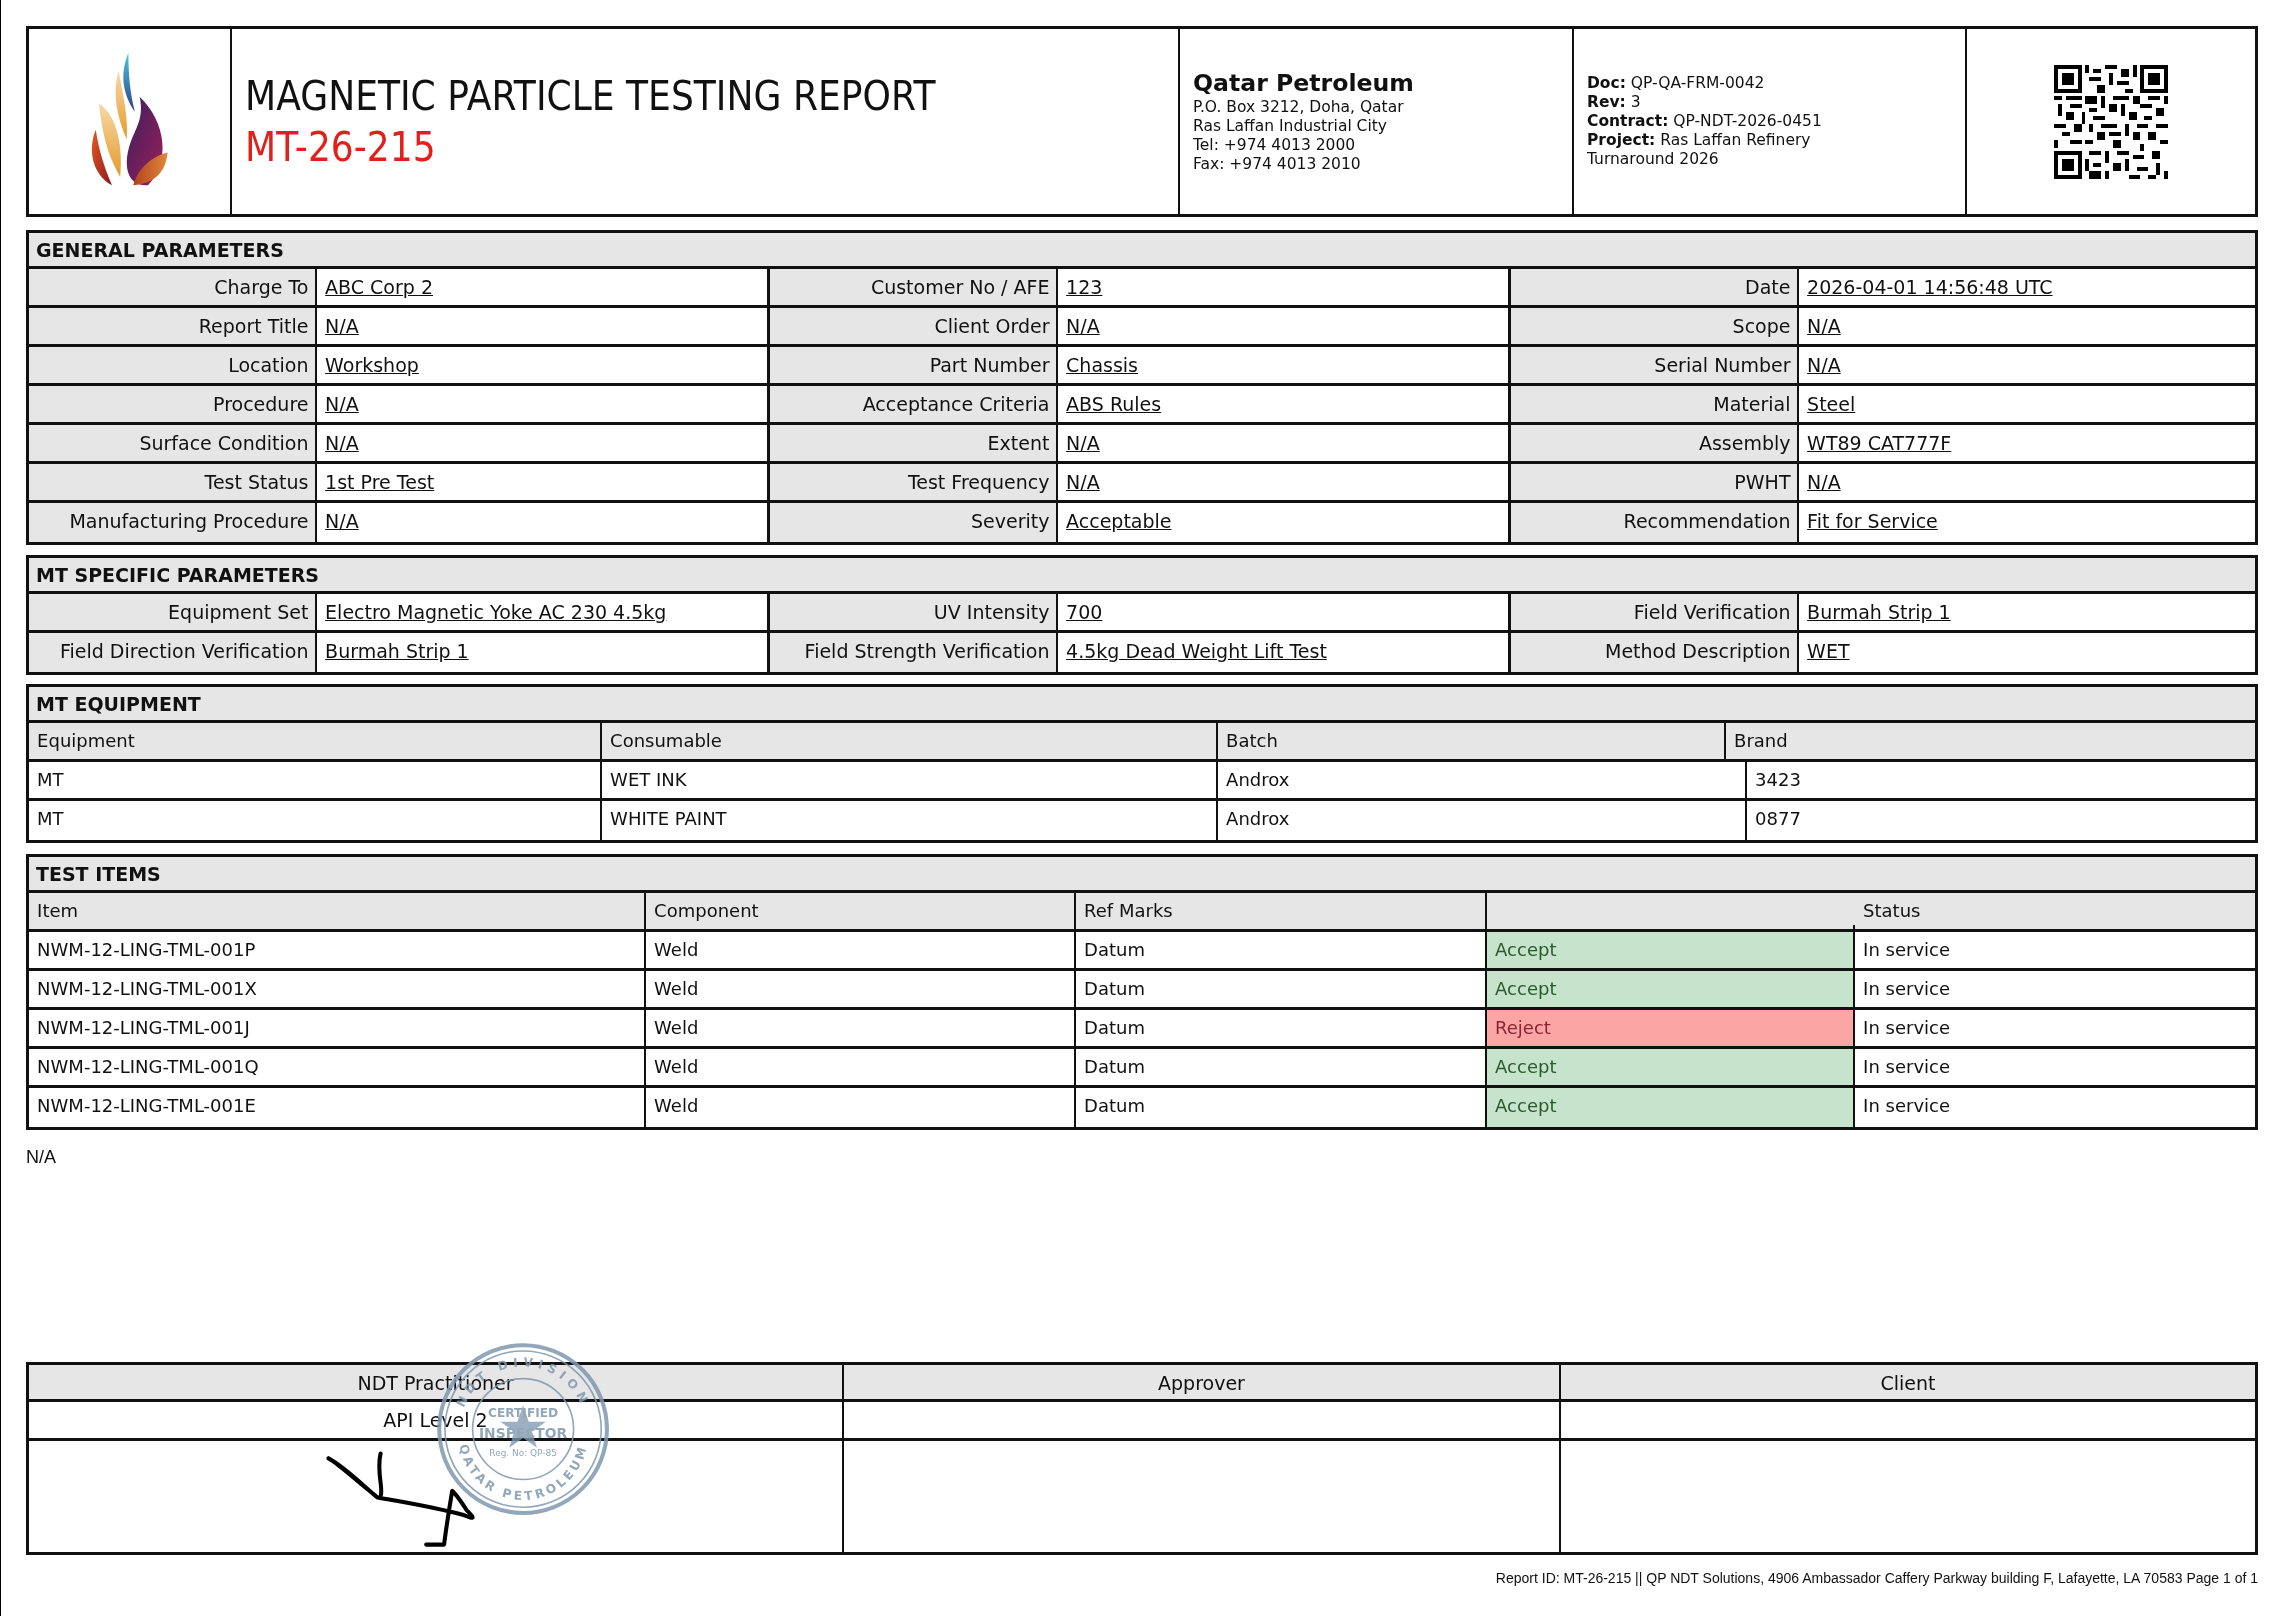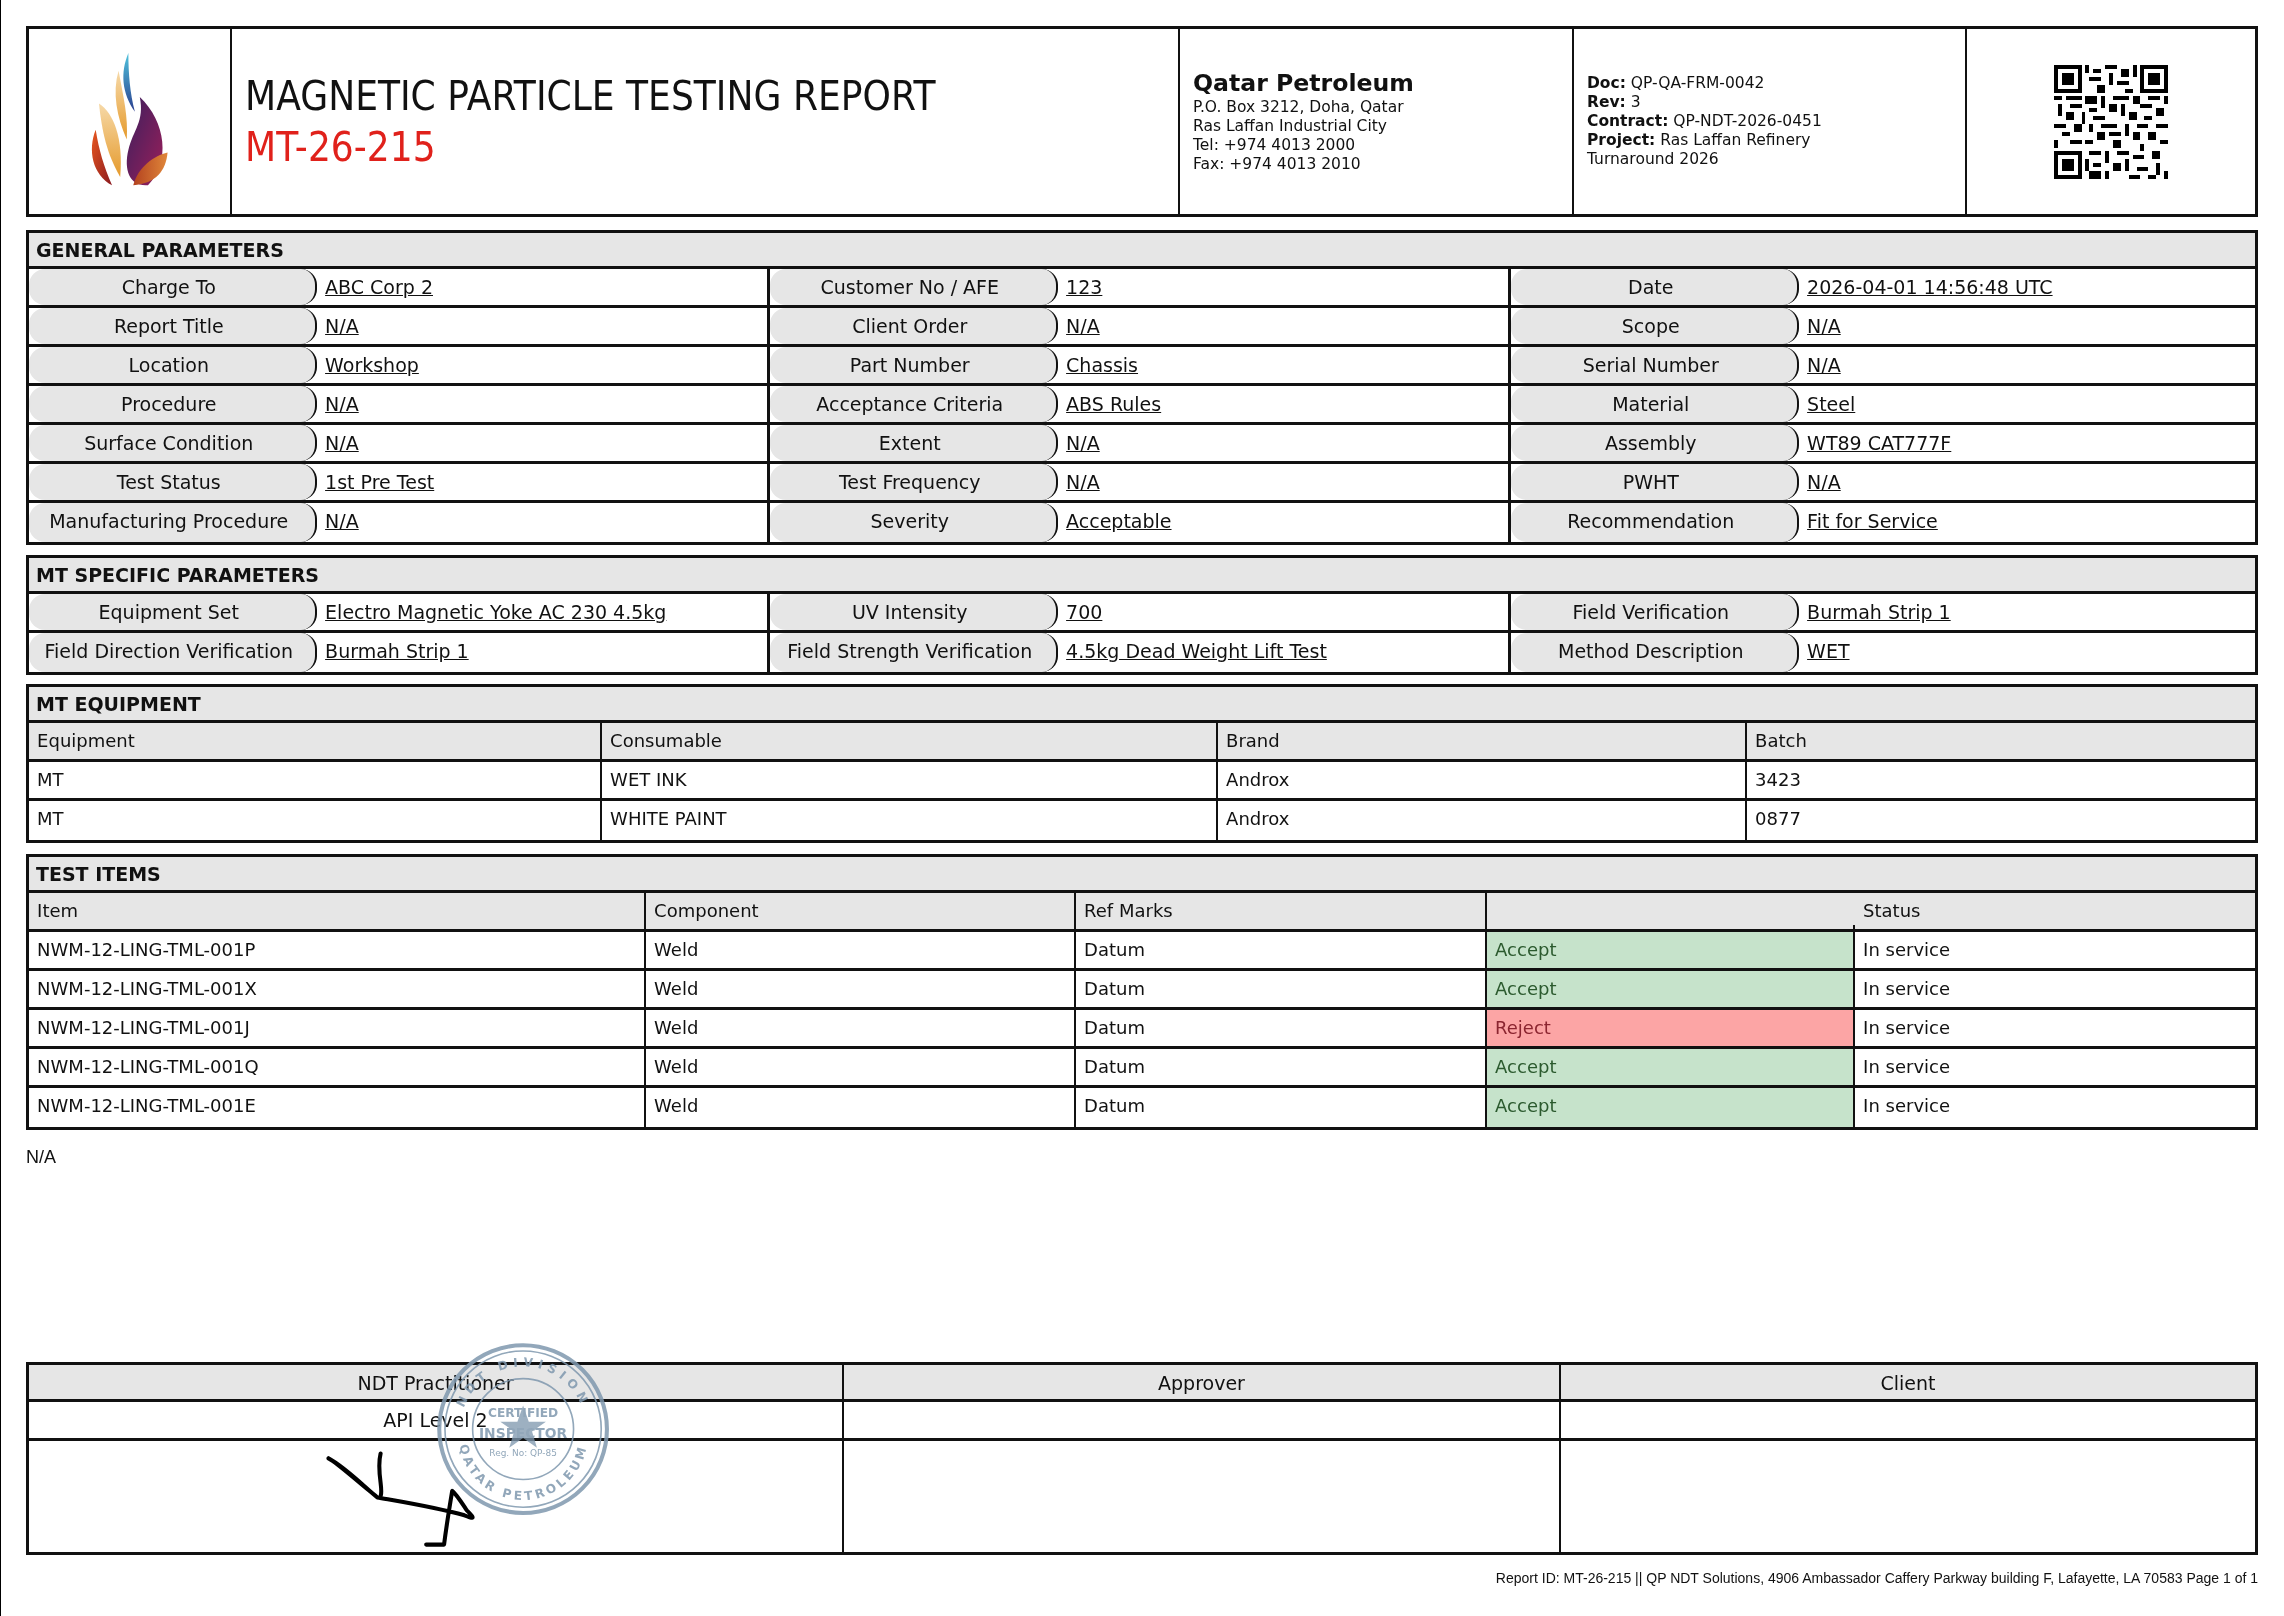--- a/index.html
+++ b/index.html
@@ -21,21 +21,21 @@
   .hdr-doc { width: 393px; padding-left: 13px; display: flex; flex-direction: column; justify-content: center; }
   .hdr-doc .line { font-size: 15.5px; line-height: 19px; }
   .hdr-doc b { font-weight: bold; }
   .hdr-qr { flex: 1; display: flex; align-items: center; justify-content: center; }
 
   
   .section { position: absolute; left: 26px; width: 2232px; border: 3.3px solid #111; background: #fff; }
   .sec-title { height: 36px; background: #e6e6e6; border-bottom: 3.3px solid #111; font-size: 19px; font-weight: bold; padding-left: 7px; line-height: 34px; }
   .kv-row { display: flex; height: 39px; border-bottom: 3.3px solid #111; }
   .kv-row:last-child { border-bottom: none; }
-  .kv-label { background: #e6e6e6; text-align: center; padding-right: 6.5px; font-size: 19px; line-height: 36px; border-right: 2.4px solid #111; white-space: nowrap; overflow: hidden; border-radius: 16px; }
+  .kv-label { background: #e6e6e6; text-align: right; padding-right: 6.5px; font-size: 19px; line-height: 36px; border-right: 2.4px solid #111; white-space: nowrap; overflow: hidden; }
   .kv-val { padding-left: 8.1px; font-size: 19px; line-height: 36px; border-right: 3.3px solid #111; white-space: nowrap; overflow: hidden; text-decoration: underline; }
   .kv-val.last { border-right: none; }
   .w-l1 { width: 288px; } .w-v1 { width: 453px; }
   .w-l2 { width: 288px; } .w-v2 { width: 453px; }
   .w-l3 { width: 288px; } .w-v3 { flex: 1; }
 
   .grid-row { display: flex; height: 39px; border-bottom: 3.3px solid #111; }
   .grid-row:last-child { border-bottom: none; }
   .grid-row.head { background: #e6e6e6; }
   .grid-cell { padding-left: 8.1px; font-size: 18px; line-height: 36px; border-right: 2.4px solid #111; white-space: nowrap; overflow: hidden; }
@@ -277,22 +277,22 @@
       </div>
     </div>
 </div>
 
 <div class="section" style="top:684px;">
   <div class="sec-title">MT EQUIPMENT</div>
   <div id="eq-rows">
       <div class="grid-row head">
         <div class="grid-cell" style="width: 573px;">Equipment</div>
         <div class="grid-cell" style="width: 616px;">Consumable</div>
+        <div class="grid-cell" style="flex: 1 1 0%;">Batch</div>
         <div class="grid-cell" style="width: 529px;">Brand</div>
-        <div class="grid-cell" style="flex: 1 1 0%;">Batch</div>
       </div>
       <div class="grid-row">
         <div class="grid-cell" style="width: 573px;">MT</div>
         <div class="grid-cell" style="width: 616px;">WET INK</div>
         <div class="grid-cell" style="width: 529px;">Androx</div>
         <div class="grid-cell" style="flex: 1 1 0%;">3423</div>
       </div>
       <div class="grid-row">
         <div class="grid-cell" style="width: 573px;">MT</div>
         <div class="grid-cell" style="width: 616px;">WHITE PAINT</div>

